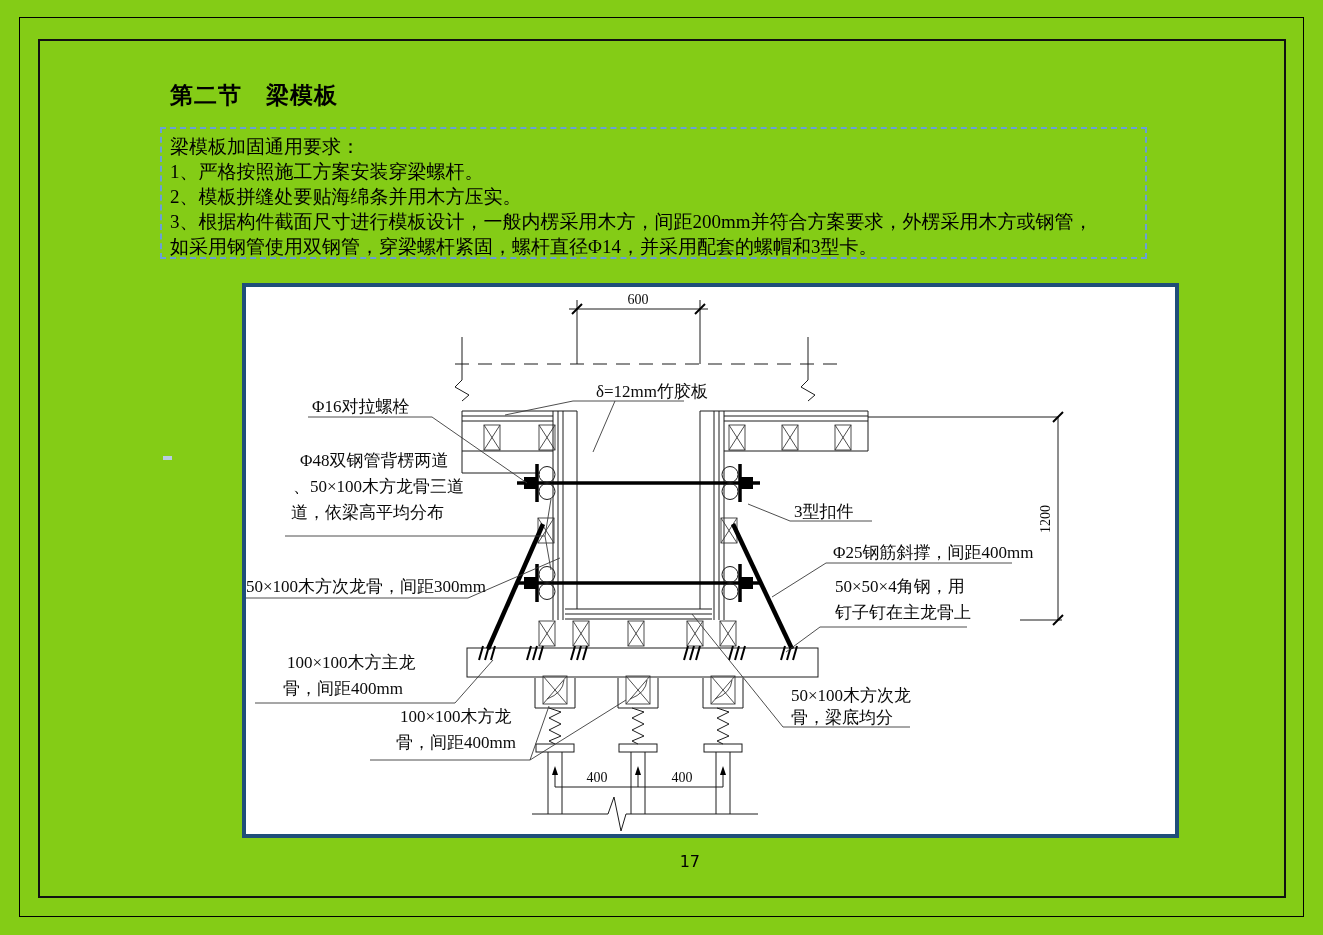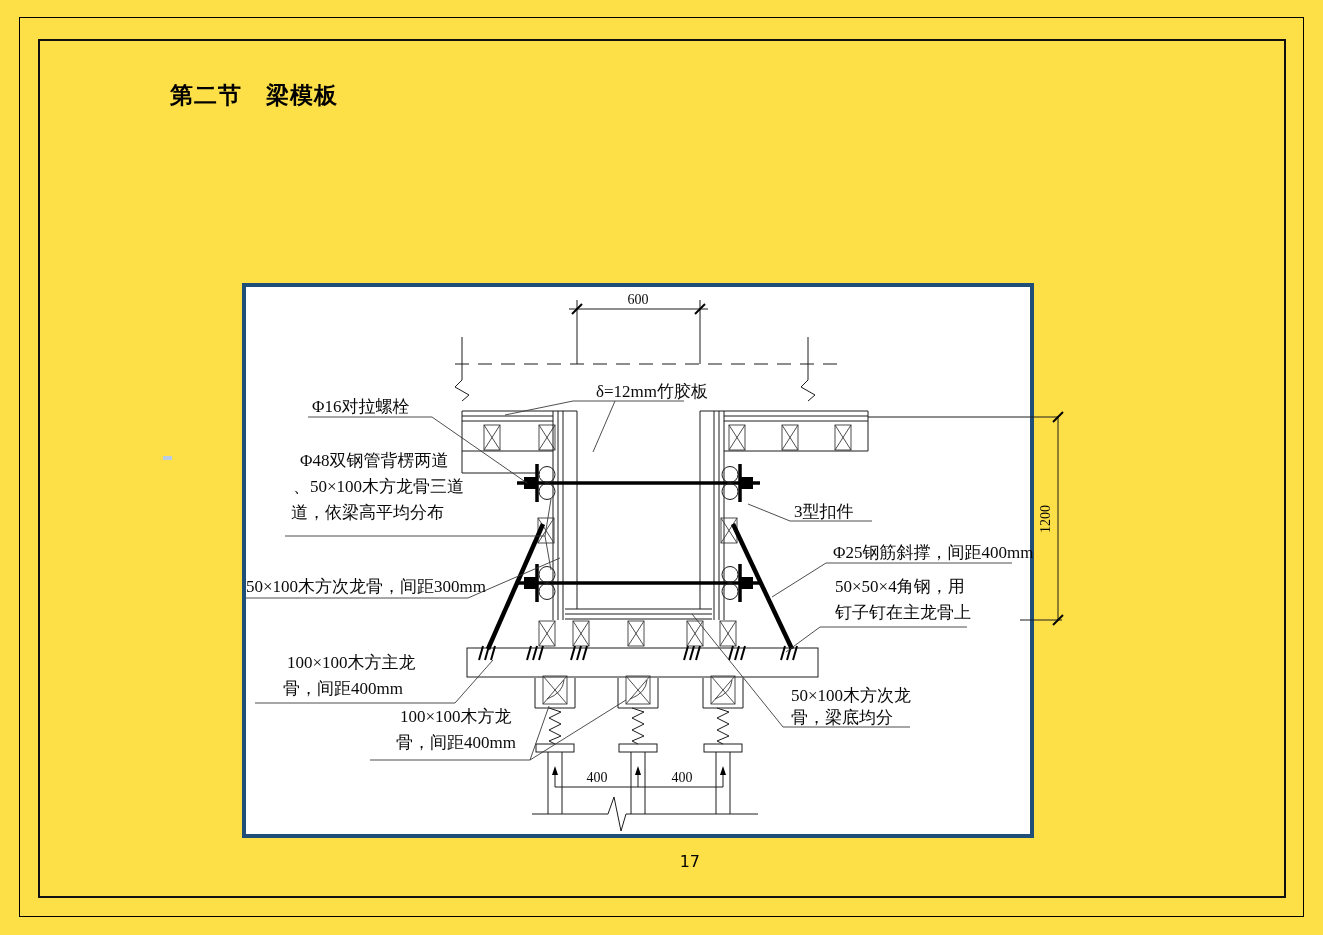--- a/index.html
+++ b/index.html
@@ -1,28 +1,28 @@
 <!DOCTYPE html>
 <html><head>
 <meta charset="utf-8">
 <style>
   html,body{margin:0;padding:0;background:#ffffff;}
-  .page{position:relative;width:1323px;height:935px;background:#fde047;overflow:hidden;
+  .page{position:relative;width:1323px;height:935px;background:#84cc16;overflow:hidden;
         font-family:"Liberation Serif","DejaVu Serif",serif;color:#000;}
   .border-outer{position:absolute;left:19px;top:17px;width:1285px;height:900px;
         border:1px solid #000;box-sizing:border-box;}
   .border-inner{position:absolute;left:38px;top:39px;width:1248px;height:859px;
         border:2px solid #111;box-sizing:border-box;}
   .title{position:absolute;left:170px;top:80px;margin:0;font-size:23px;font-weight:bold;
         letter-spacing:1px;}
   .notes{position:absolute;left:160px;top:127px;width:987px;height:132px;
         border:2px dashed #6b9fd8;box-sizing:border-box;padding:5px 8px 0 8px;}
   .nl{font-size:19px;line-height:25px;white-space:nowrap;}
   .dash-artifact{position:absolute;left:163px;top:456px;width:9px;height:4px;background:#b8cce4;}
-  .figure{position:absolute;left:242px;top:283px;width:792px;height:555px;
+  .figure{position:absolute;left:242px;top:283px;width:937px;height:555px;
         border:4px solid #1f4e79;box-sizing:border-box;background:#fff;}
   .pagenum{position:absolute;left:600px;top:852px;width:100px;text-align:right;
         font-size:16px;font-family:"DejaVu Sans","Liberation Sans",sans-serif;}
   
   svg .ln{stroke:#1c1c1c;stroke-width:1;fill:none;}
   svg .haira{stroke:#3a3a3a;stroke-width:0.9;fill:none;}
   svg .dash{stroke:#1c1c1c;stroke-width:1.2;fill:none;stroke-dasharray:14 9;}
   svg .thick{stroke:#000;stroke-width:4.5;fill:none;}
   svg .rod{stroke:#000;stroke-width:3.5;fill:none;}
   svg .tick{stroke:#000;stroke-width:2;fill:none;}
@@ -32,20 +32,27 @@
 </style>
 </head>
 <body>
 
 <div class="page">
   <div class="border-outer"></div>
   <div class="border-inner"></div>
 
   <h1 class="title">第二节　梁模板</h1>
 
+  <div class="notes">
+    <div class="nl">梁模板加固通用要求：</div>
+    <div class="nl">1、严格按照施工方案安装穿梁螺杆。</div>
+    <div class="nl">2、模板拼缝处要贴海绵条并用木方压实。</div>
+    <div class="nl">3、根据构件截面尺寸进行模板设计，一般内楞采用木方，间距200mm并符合方案要求，外楞采用木方或钢管，</div>
+    <div class="nl">如采用钢管使用双钢管，穿梁螺杆紧固，螺杆直径Φ14，并采用配套的螺帽和3型卡。</div>
+  </div>
 
   <div class="dash-artifact"></div>
 
   <div class="figure">
     <svg width="832" height="547" viewBox="246 287 832 547" xmlns="http://www.w3.org/2000/svg">
       <defs>
         <g id="xbox">
           <rect class="haira" x="0" y="0" width="16" height="25"></rect>
           <line class="haira" x1="0" y1="0" x2="16" y2="25"></line>
           <line class="haira" x1="16" y1="0" x2="0" y2="25"></line>

